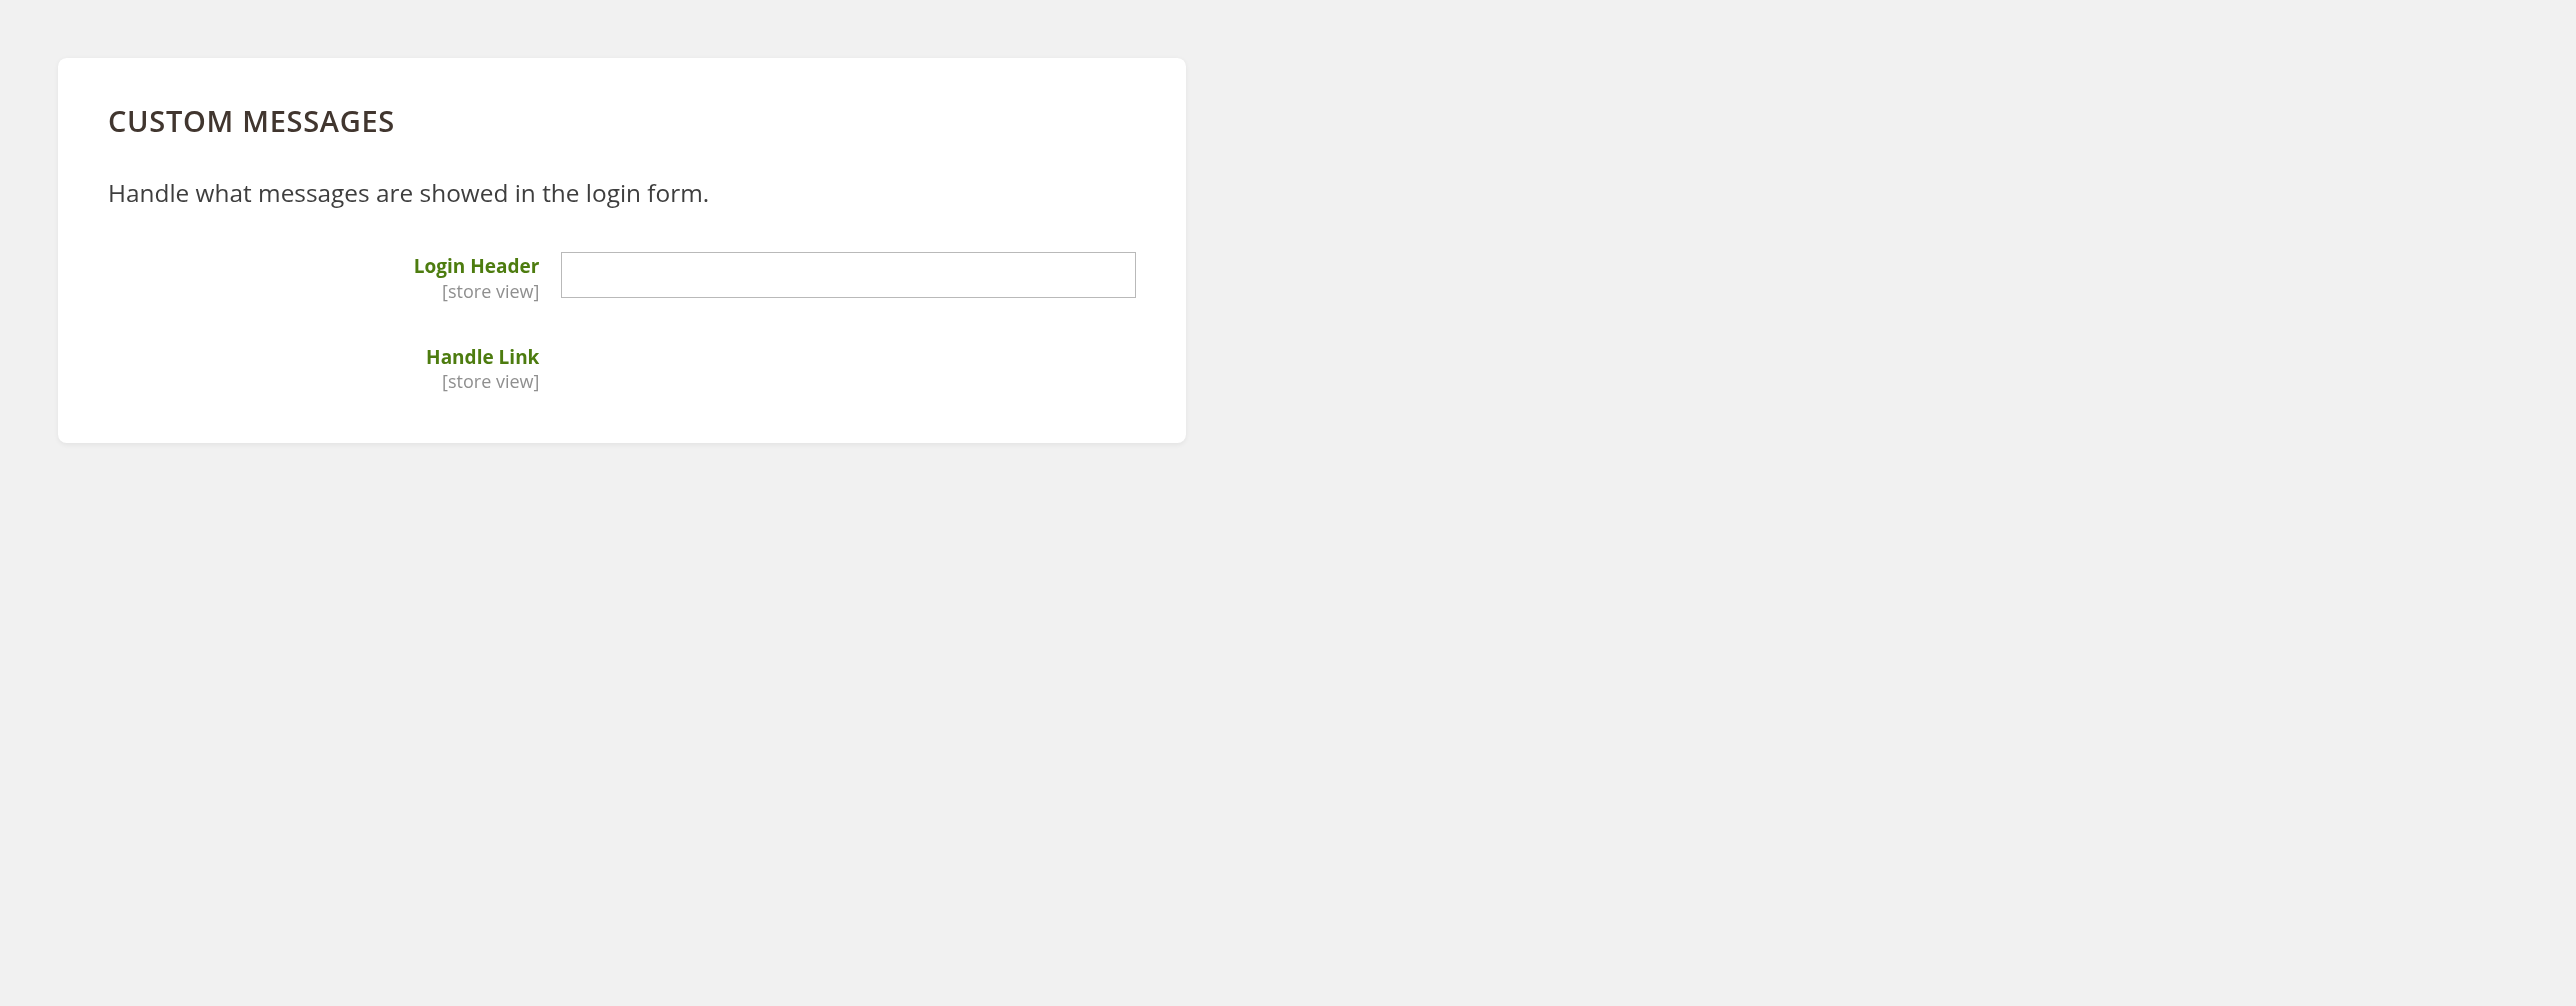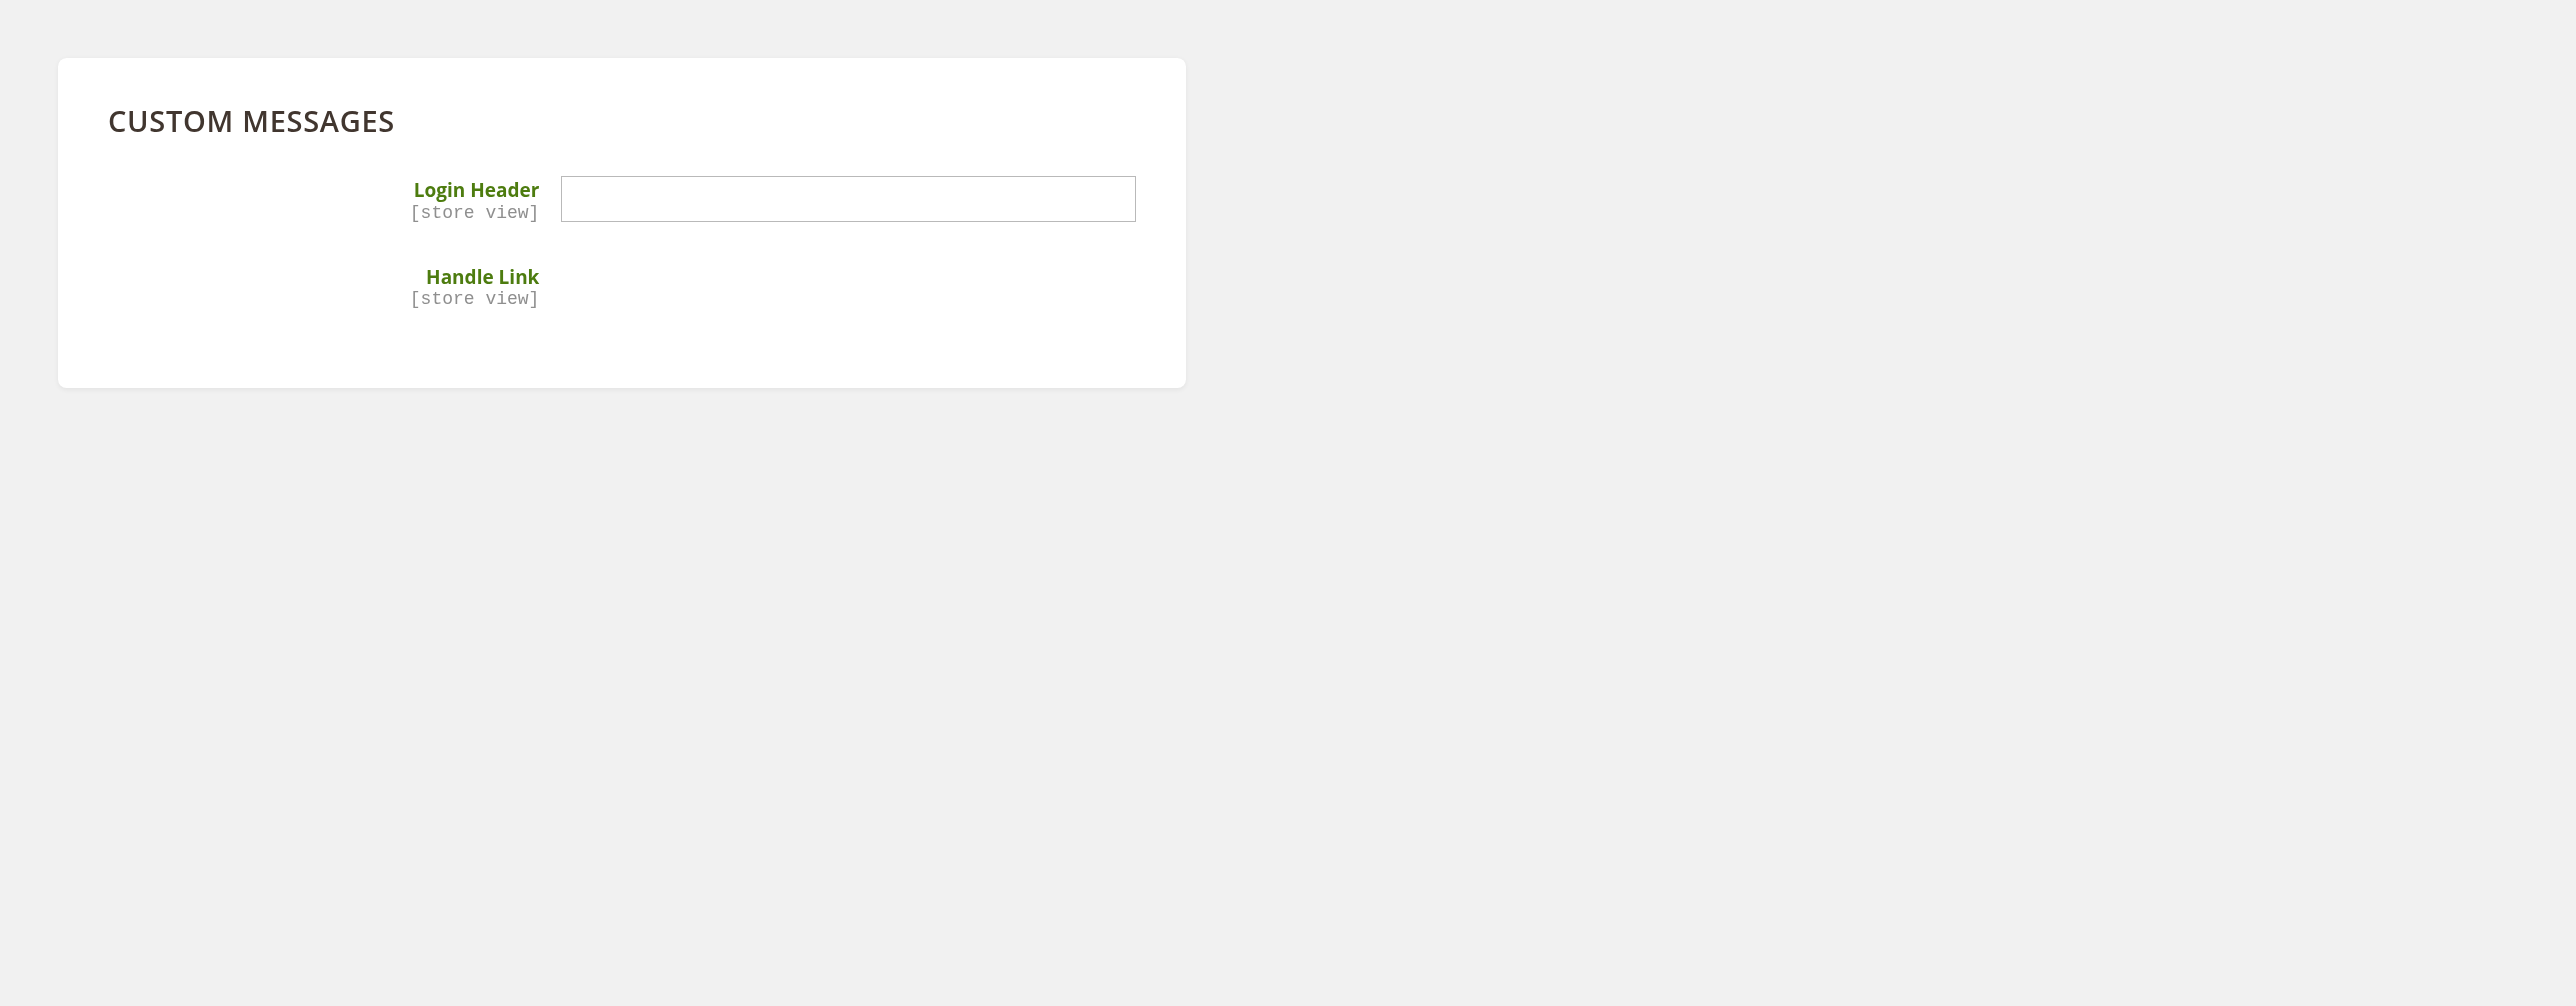--- a/index.html
+++ b/index.html
@@ -11,21 +11,21 @@
       font-family: 'Open Sans', 'Segoe UI', Arial, sans-serif;
       background: #f1f1f1;
       padding: 58px;
       width: 2576px;
       height: 1006px;
     }
     .panel {
       background: #ffffff;
       border-radius: 8.6px;
       box-shadow: 0 1.4px 5.8px rgba(0,0,0,0.06);
-      padding: 43px 50px 79px 50px;
+      padding: 43px 50px 50px 50px;
       width: 100%;
       max-width: 1128px;
       margin-left: 0;
     }
     .panel-title {
       font-size: 29px;
       font-weight: 600;
       color: #41362f;
       letter-spacing: 0.7px;
       text-transform: uppercase;
@@ -55,21 +55,20 @@
       font-weight: 700;
       color: #4d7c0f;
       display: block;
       line-height: 1.1;
     }
     .field-scope {
       font-size: 18px;
       color: #8f8f8f;
       display: block;
       margin-top: 1.4px;
-      font-family: Liberation Mono, monospace;
     }
     .field-input-col {
       flex: 1;
     }
     .field-input {
       width: 100%;
       height: 46px;
       border: 0.7px solid #b9b9b9;
       font-size: 21.6px;
       padding: 0 10px;
@@ -81,20 +80,21 @@
       color: #545454;
       margin-top: 10px;
       line-height: 1.3;
     }
   </style>
 </head>
 <body>
 
 <div class="panel">
   <h2 class="panel-title">CUSTOM MESSAGES</h2>
+  <p class="panel-description">Handle what messages are showed in the login form.</p>
 
   <div class="field-row">
     <div class="field-label-col">
       <span class="field-label">Login Header</span>
       <span class="field-scope">[store view]</span>
     </div>
     <div class="field-input-col">
       <input type="text" class="field-input" value="" style="">
     </div>
   </div>

